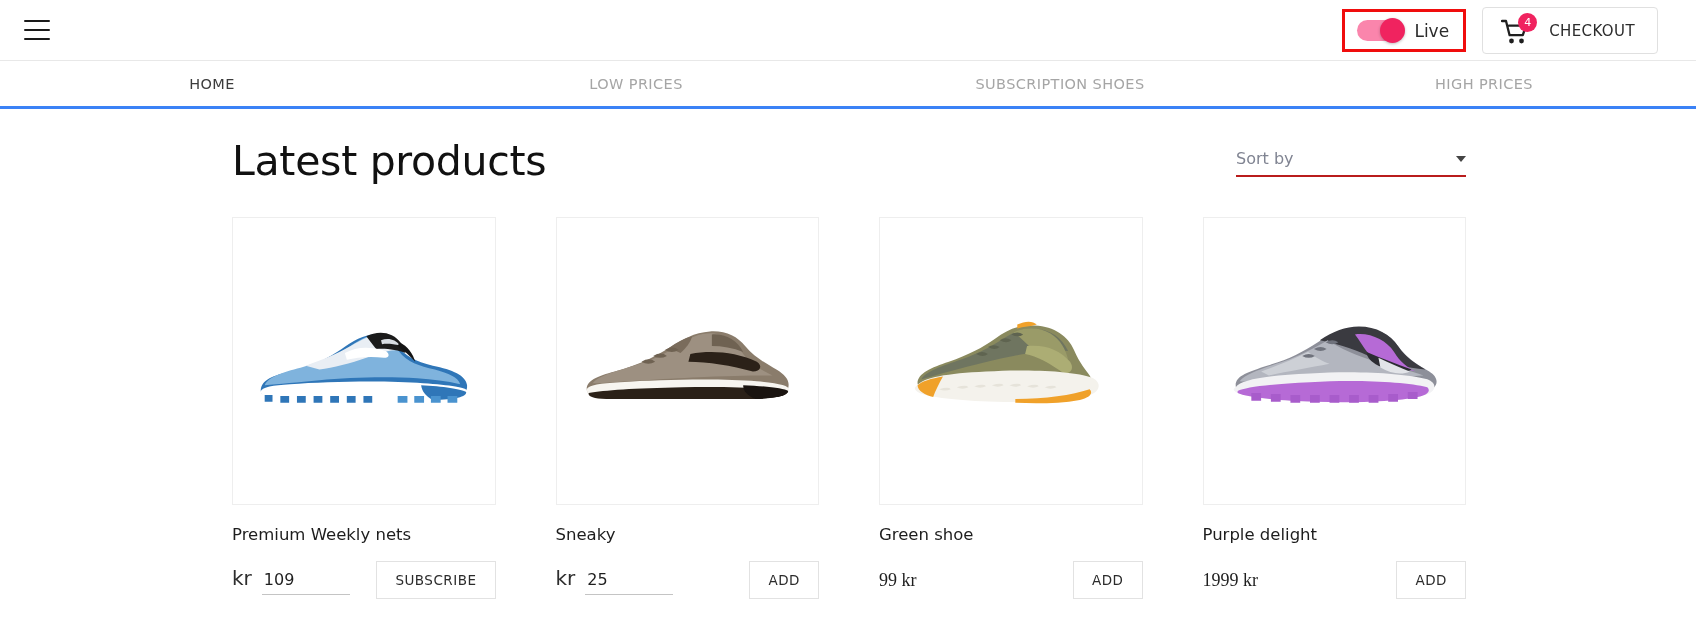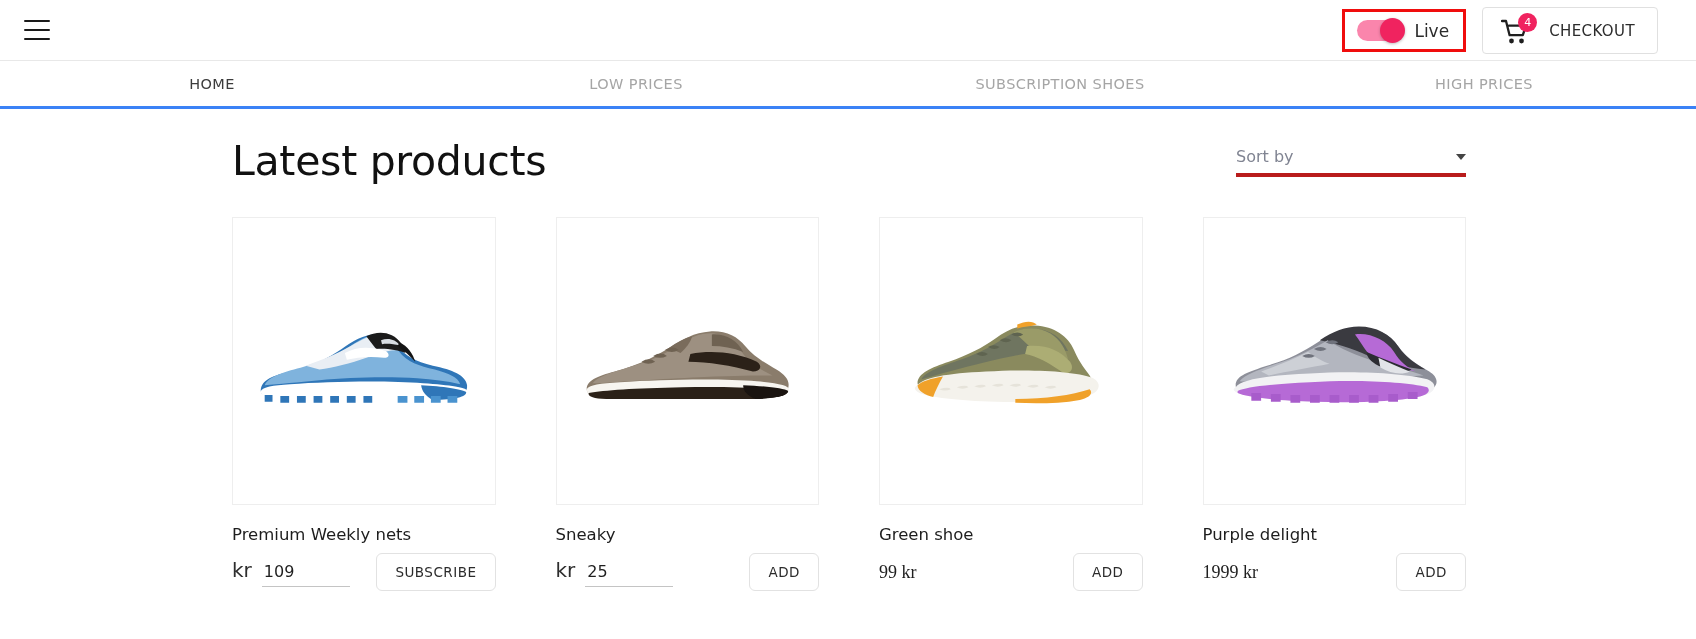--- a/index.html
+++ b/index.html
@@ -171,21 +171,21 @@
   .page-title {
     font-size: 41px;
     color: #111111;
     font-weight: 400;
     letter-spacing: -0.3px;
     margin: 0;
     font-family: "DejaVu Sans", sans-serif;
   }
   .sortby {
     width: 230px;
-    border-bottom: 4px solid #b91c1c;
+    border-bottom: 2px solid #b91c1c;
     padding-bottom: 7px;
     display: flex;
     align-items: center;
     justify-content: space-between;
     margin-bottom: 8px;
     cursor: pointer;
   }
   .sortby-label {
     font-size: 16px;
     color: #808492;
@@ -215,21 +215,21 @@
     overflow: hidden;
   }
   .card-img svg { width: 86%; height: auto; }
   .card-title {
     margin-top: 20px;
     font-size: 16.5px;
     color: #1d1d1d;
     font-family: "DejaVu Sans", sans-serif;
   }
   .card-row {
-    margin-top: 8px;
+    margin-top: 16px;
     display: flex;
     align-items: center;
     justify-content: space-between;
     height: 40px;
   }
   .price-edit {
     display: flex;
     align-items: baseline;
     gap: 10px;
   }
@@ -249,21 +249,21 @@
     background: transparent;
     font-family: "DejaVu Sans", sans-serif;
   }
   .price-static {
     font-size: 18px;
     color: #1f1f1f;
     font-family: Liberation Serif, serif;
   }
   .action-btn {
     border: 1px solid #e2e2e2;
-    border-radius: 6px;
+    border-radius: 0;
     background: #fff;
     font-size: 13.5px;
     letter-spacing: 0.5px;
     color: #2b2b2b;
     height: 38px;
     padding: 0 18px;
     cursor: pointer;
     font-family: "DejaVu Sans", sans-serif;
     white-space: nowrap;
   }

